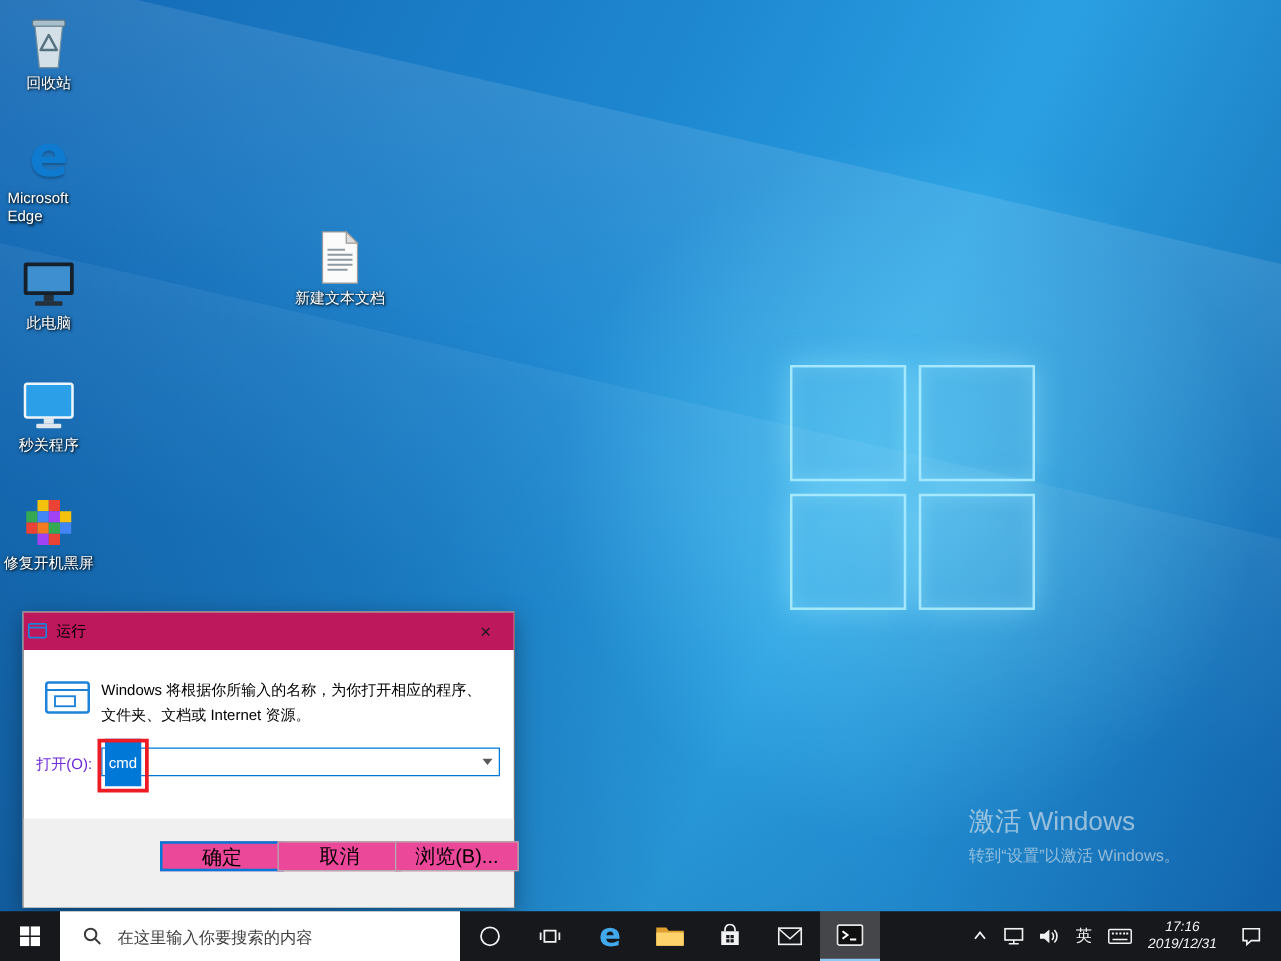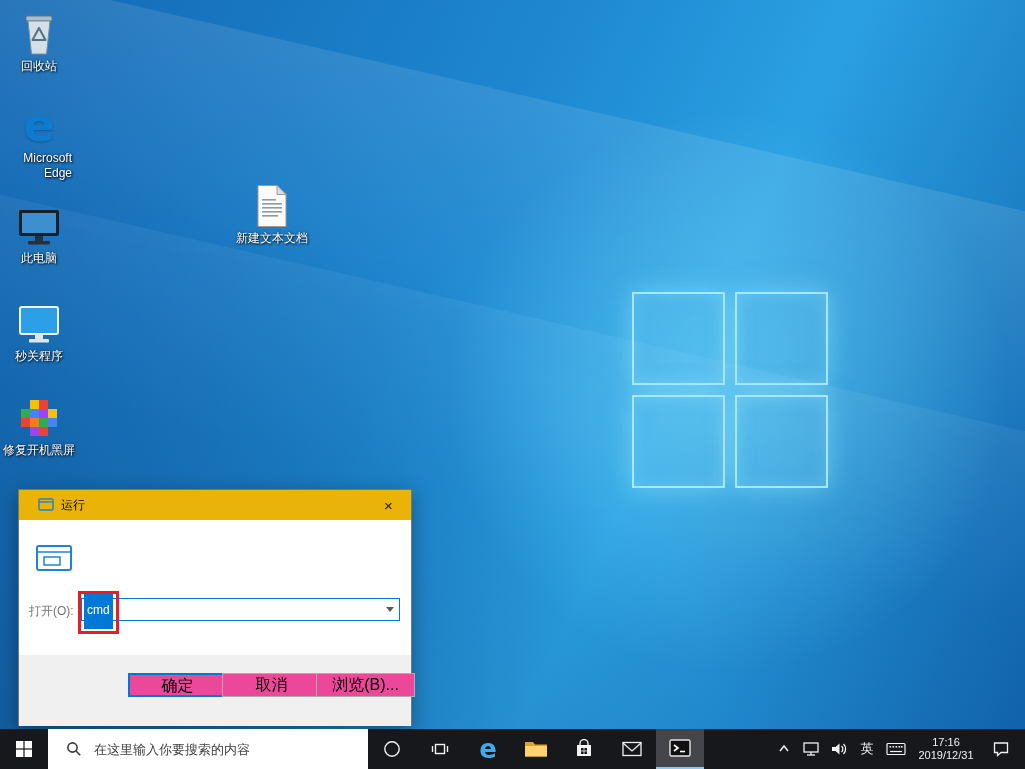--- a/index.html
+++ b/index.html
@@ -20,41 +20,41 @@
 
   
   .win-logo { position:absolute; left:632px; top:292px; width:196px; height:196px;
     display:grid; grid-template-columns:93px 93px; grid-template-rows:93px 93px; gap:10px; }
   .win-pane { border:2px solid rgba(170,235,255,.95); background:rgba(140,220,250,.13);
     box-shadow:0 0 22px rgba(140,225,255,.55), inset 0 0 18px rgba(160,235,255,.25); }
 
   
   .desktop-icon { position:absolute; width:78px; display:flex; flex-direction:column;
     align-items:center; gap:3px; cursor:default; }
-  .desktop-icon .lbl { font-size:12px; line-height:15px; color:#fff; text-align:right;
+  .desktop-icon .lbl { font-size:12px; line-height:15px; color:#fff; text-align:left;
     text-shadow:1px 1px 2px rgba(0,0,0,.9), 0 0 3px rgba(0,0,0,.6); }
   .edge-glyph-lg { font-size:46px; font-weight:bold; color:#0e7ad0; line-height:46px;
     font-family:"DejaVu Sans",sans-serif; text-shadow:0 1px 2px rgba(0,0,0,.25); }
 
   
   .activation { position:absolute; left:775px; top:645px; color:rgba(240,240,240,.58); }
   .activation .a1 { font-size:21px; line-height:26px; }
   .activation .a2 { font-size:13px; line-height:18px; margin-top:5px; color:rgba(240,240,240,.55); }
 
   
   .dialog { position:absolute; left:18px; top:489px; width:394px; height:237px;
     background:#fff; border:1px solid #777; box-shadow:0 5px 18px rgba(0,0,0,.35); }
-  .dlg-titlebar { position:absolute; left:0; top:0; width:100%; height:30px; background:#eab308;
-    display:flex; align-items:center; padding-left:19px; gap:7px; }
+  .dlg-titlebar { position:absolute; left:0; top:0; width:100%; height:30px; background:#be185d;
+    display:flex; align-items:center; padding-left:3px; gap:7px; }
   .dlg-title { font-size:12px; color:#000; }
   .dlg-close { position:absolute; right:0; top:0; width:45px; height:29px; border:none;
     background:transparent; font-size:15px; color:#1a1a1a; cursor:pointer; line-height:29px; }
   .dlg-desc { position:absolute; left:62px; top:52px; font-size:12px; line-height:20px; color:#000; }
   .dlg-runicon { position:absolute; left:16px; top:54px; }
-  .dlg-openlabel { position:absolute; left:10px; top:113px; font-size:12px; color:#737373; }
+  .dlg-openlabel { position:absolute; left:10px; top:113px; font-size:12px; color:#6d28d9; }
   .combo { position:absolute; left:62px; top:108px; width:319px; height:23px; background:#fff;
     border:1px solid #0078d7; display:flex; align-items:center; }
   .combo-value { background:#0078d7; color:#fff; font-size:12px; padding:12px 3px; margin-left:2px; }
   .combo-arrow-zone { margin-left:auto; width:19px; height:100%; display:flex;
     align-items:center; justify-content:center; }
   .tri { width:0; height:0; border-left:4px solid transparent; border-right:4px solid transparent;
     border-top:5px solid #5a5a5a; }
   .dlg-footer { position:absolute; left:0; top:165px; width:100%; height:71px; background:#f0f0f0; }
   .dlg-btn { position:absolute; top:183px; width:99px; height:24px; font-size:16px;
     background:#ec4899; border:1px solid #adadad; cursor:pointer;
@@ -77,21 +77,21 @@
     gap:10px; padding-left:18px; flex:0 0 auto; cursor:text; }
   .tb-search input { border:none; outline:none; font-size:13px; width:250px; color:#2b2b2b;
     font-family:"Liberation Sans","DejaVu Sans",sans-serif; background:transparent; }
   .tb-search input::placeholder { color:#3f3f3f; opacity:1; }
   .edge-glyph-sm { font-size:26px; font-weight:bold; color:#42aaec; line-height:26px;
     font-family:"DejaVu Sans",sans-serif; }
   .tray { margin-left:auto; display:flex; align-items:stretch; padding-right:4px; }
   .tray-item { display:flex; align-items:center; justify-content:center; height:40px;
     cursor:pointer; color:#f2f2f2; }
   .lang { width:28px; font-size:13px; }
-  .clock { width:70px; flex-direction:column; font-size:11px; line-height:13px; text-align:center; }
+  .clock { width:70px; flex-direction:column; font-size:11px; line-height:13px; text-align:center;font-style:italic; }
 </style>
 </head>
 <body>
 
 <div class="screen">
 
   <div class="ray ray1"></div>
   <div class="ray ray2"></div>
 
   <div class="win-logo">
@@ -160,37 +160,45 @@
         <rect x="7" y="15" width="14" height="1.6"></rect>
           <rect x="7" y="19" width="20" height="1.6"></rect>
         <rect x="7" y="23" width="20" height="1.6"></rect>
           <rect x="7" y="27" width="20" height="1.6"></rect>
         <rect x="7" y="31" width="16" height="1.6"></rect>
       </g>
     </svg>
     <span class="lbl">新建文本文档</span>
   </div>
 
+  <div class="activation">
+    <div class="a1">激活 Windows</div>
+    <div class="a2">转到“设置”以激活 Windows。</div>
+  </div>
 
   <div class="dialog">
     <div class="dlg-titlebar">
       <svg width="16" height="14" viewBox="0 0 16 14" fill="none" stroke="#1d83d8" stroke-width="1.4">
         <rect x="1" y="1" width="14" height="11" rx="1"></rect>
           <path d="M1 4 h14"></path>
       </svg>
       <span class="dlg-title">运行</span>
     </div>
     <button class="dlg-close">×</button>
 
     <svg class="dlg-runicon" width="38" height="30" viewBox="0 0 38 30" fill="none" stroke="#1d83d8" stroke-width="2">
       <rect x="2" y="2" width="34" height="24" rx="2"></rect>
       <path d="M2 8 h34" stroke-width="1.5"></path>
       <rect x="9" y="13" width="16" height="8" stroke-width="1.5"></rect>
     </svg>
 
+    <div class="dlg-desc">
+      <div>Windows 将根据你所输入的名称，为你打开相应的程序、</div>
+      <div>文件夹、文档或 Internet 资源。</div>
+    </div>
 
     <span class="dlg-openlabel">打开(O):</span>
 
     <div class="combo">
       <span class="combo-value">cmd</span>
       <span class="combo-arrow-zone">
         <span class="tri"></span>
       </span>
     </div>
 

